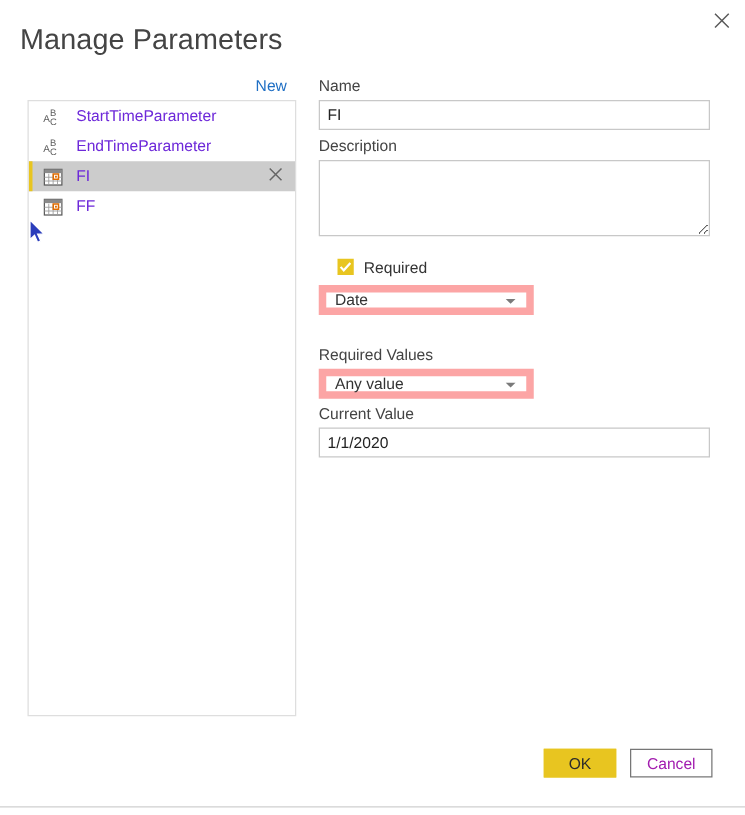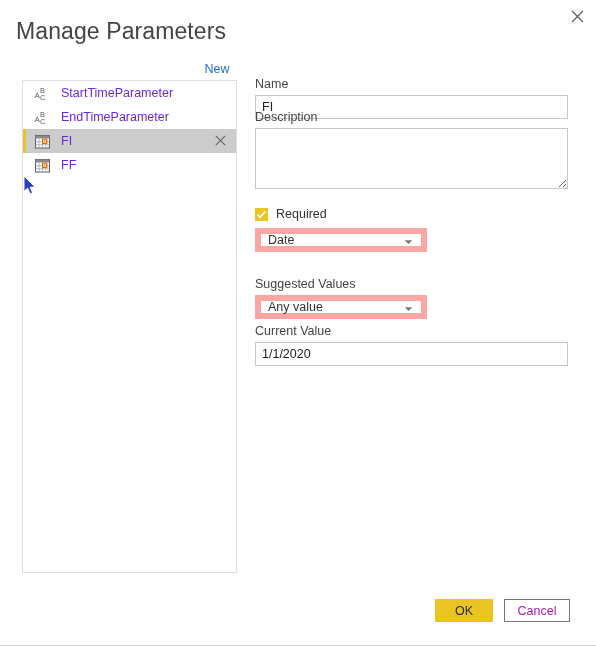--- a/index.html
+++ b/index.html
@@ -167,32 +167,32 @@
   }
   .text-area {
     width: 313px;
     height: 61px;
     border: 1px solid #c8c8c8;
     background: #ffffff;
     box-sizing: border-box;
     display: block;
   }
 
-  .row-name  { position: absolute; left: 0; top: 0; margin-top: 15px; }
+  .row-name  { position: absolute; left: 0; top: 0; }
   .row-desc  { position: absolute; left: 0; top: 48px; }
   .row-req   { position: absolute; left: 0; top: 145px; }
   .row-type  { position: absolute; left: 0; top: 166px; }
   .row-sug   { position: absolute; left: 0; top: 215px; }
   .row-cur   { position: absolute; left: 0; top: 262px; }
 
   
   .checkbox-row {
     display: flex;
-    align-items: center;
-    cursor: pointer;
+    cursor: pointer;
+    margin-left: 15px;
   }
   .checkbox {
     width: 13px;
     height: 13px;
     background: #e8c520;
     margin-right: 8px;
     position: relative;
     flex: 0 0 13px;
   }
   .checkbox svg { position: absolute; left: 1px; top: 1px; }
@@ -374,21 +374,21 @@
         <span class="dropdown-value">Date</span>
         <span class="dropdown-arrow">
           <svg width="9" height="6" viewBox="0 0 9 6">
             <path d="M0.6,1.2 L8.4,1.2 L4.5,5 Z" fill="#7a7a7a"></path>
           </svg>
         </span>
       </div>
     </div>
 
     <div class="row-sug">
-      <div class="field-label">Suggested Values</div>
+      <div class="field-label">Required Values</div>
       <div class="dropdown">
         <span class="dropdown-value">Any value</span>
         <span class="dropdown-arrow">
           <svg width="9" height="6" viewBox="0 0 9 6">
             <path d="M0.6,1.2 L8.4,1.2 L4.5,5 Z" fill="#7a7a7a"></path>
           </svg>
         </span>
       </div>
     </div>
 

